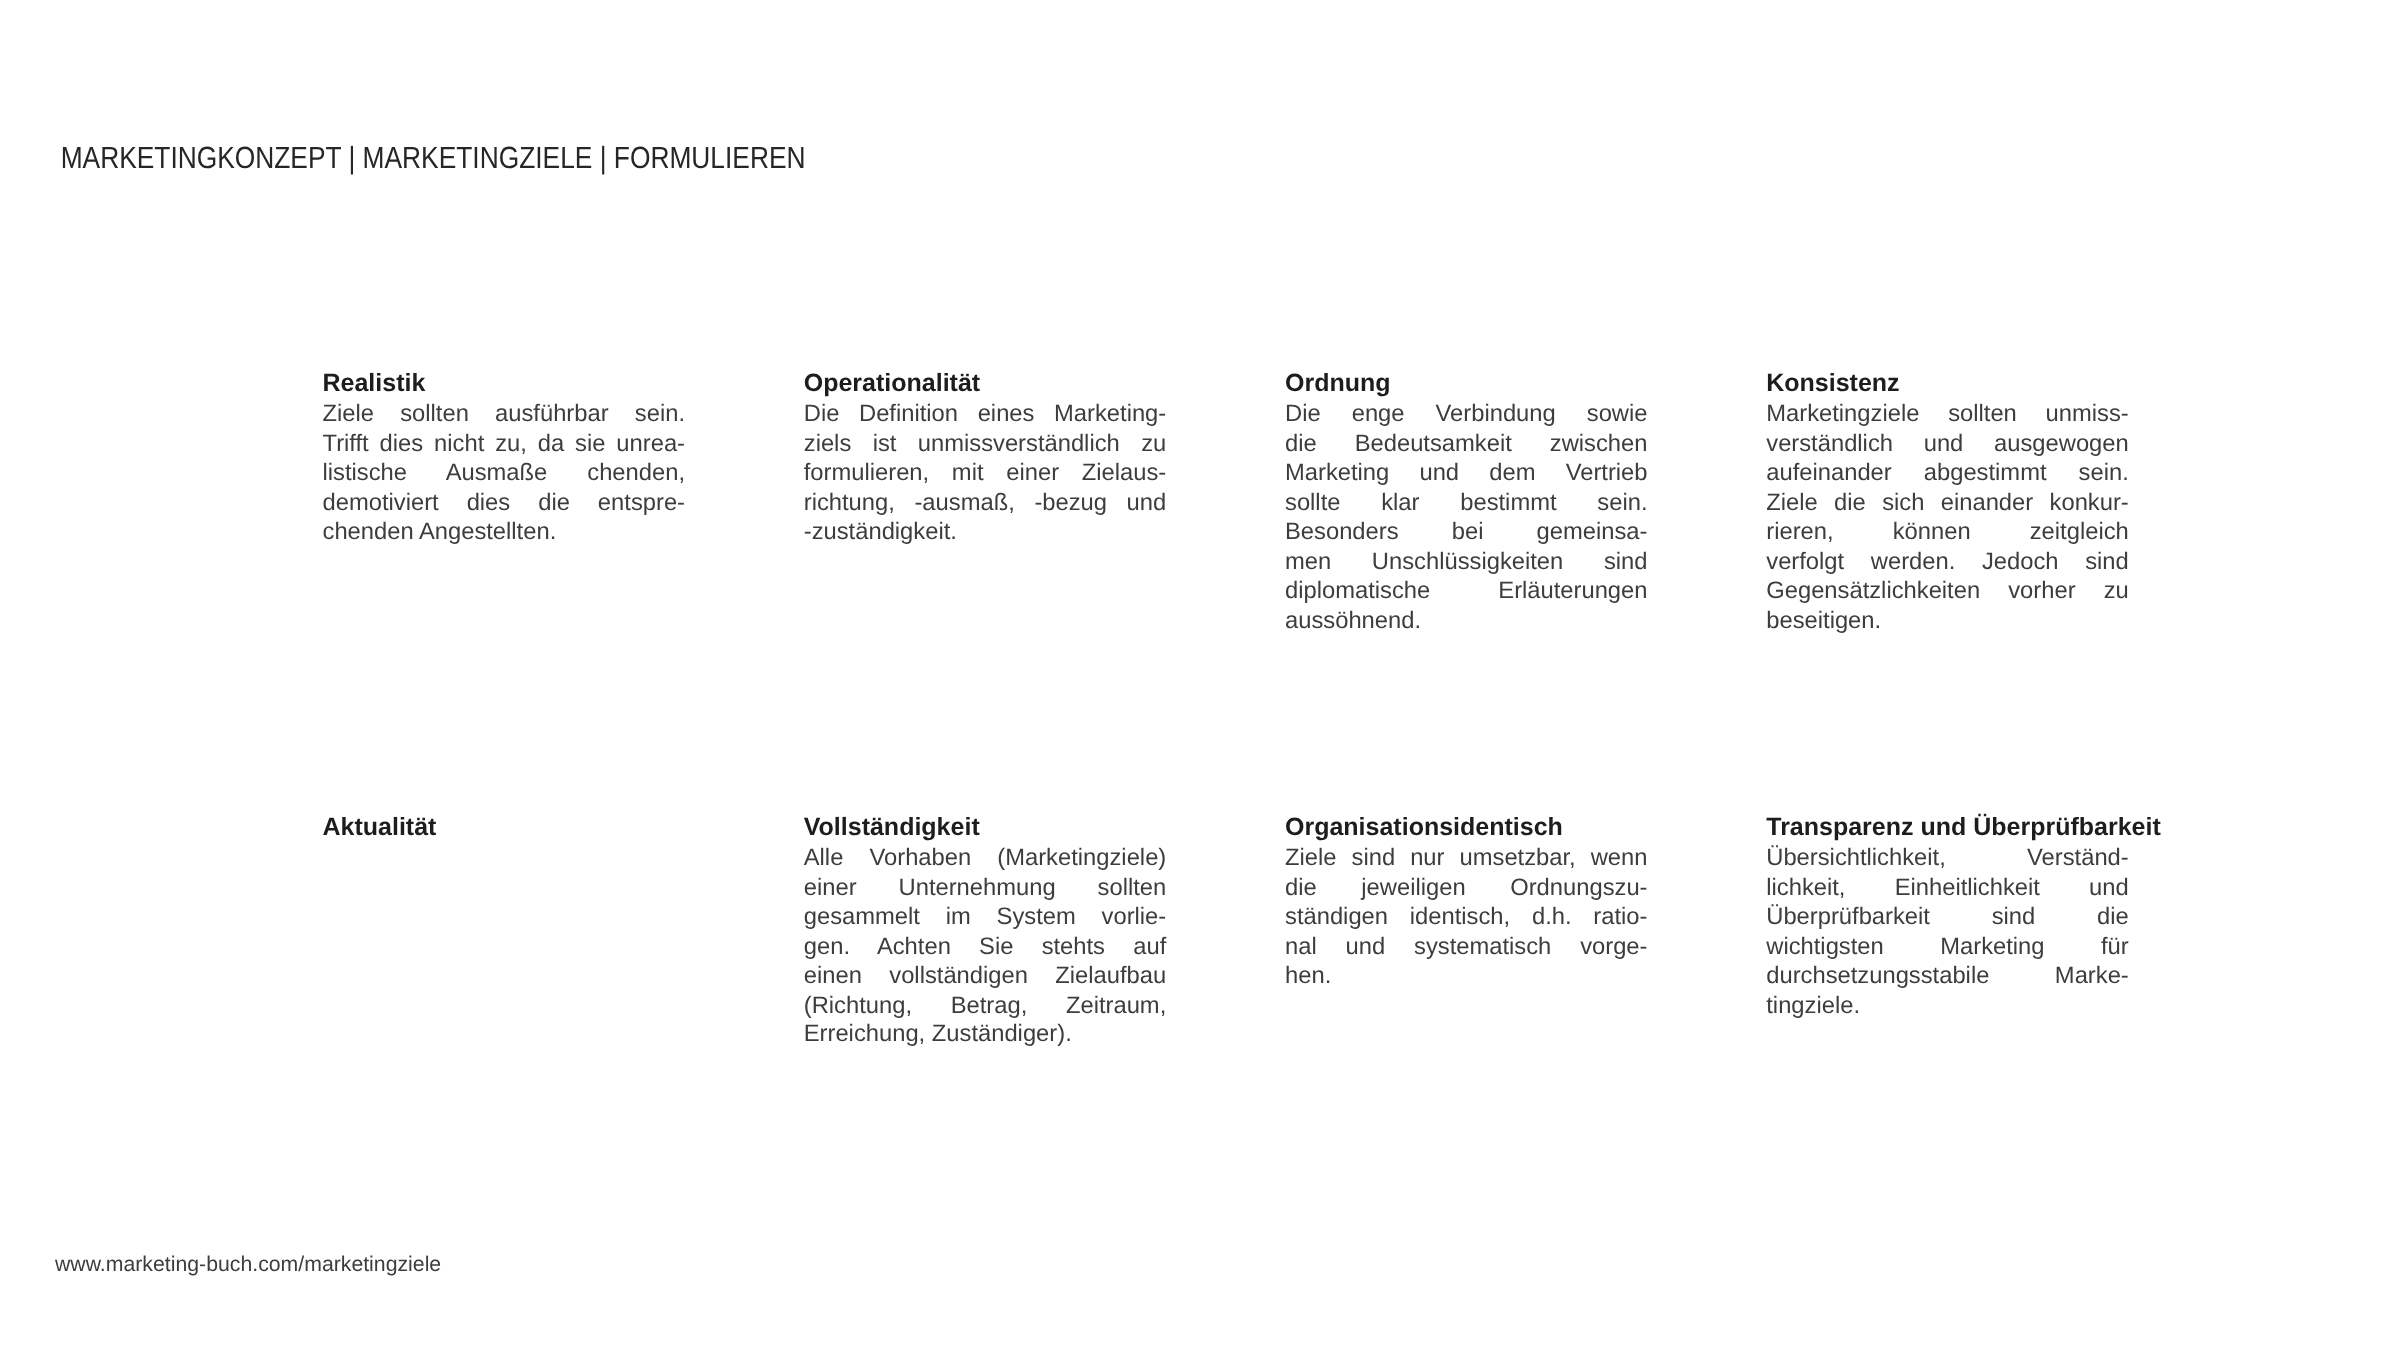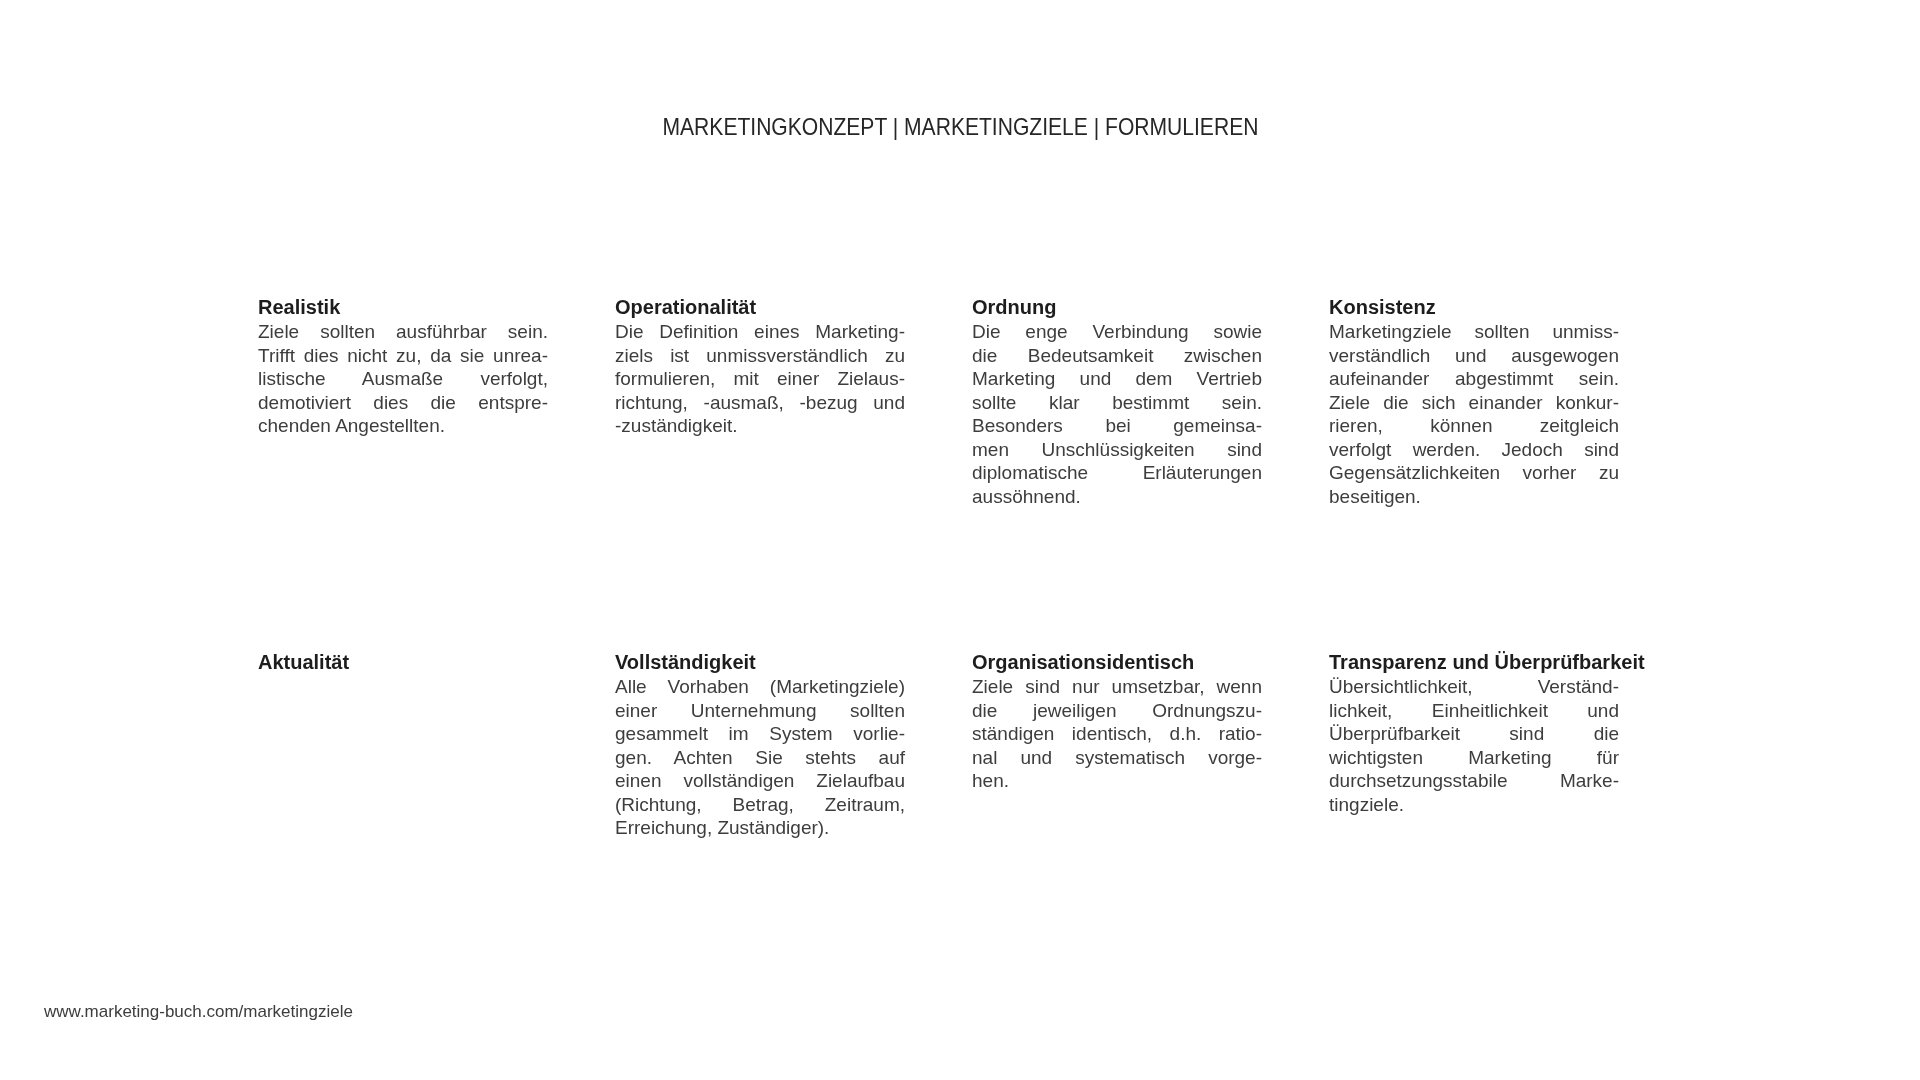--- a/index.html
+++ b/index.html
@@ -5,35 +5,35 @@
   html, body { margin: 0; padding: 0; }
   body {
     width: 1920px; height: 1080px;
     background: var(--background, #ffffff);
     font-family: "Liberation Sans", sans-serif;
     position: relative;
     overflow: hidden;
   }
   .title-wrap {
     position: absolute; top: 112px; left: 0; width: 100%;
-    text-align: center;
+    text-align: left;
   }
   .title {
     display: inline-block;
     font-size: 24.5px; line-height: 30px; font-weight: 400;
     color: var(--title, #262626);
     white-space: nowrap;
     transform: scaleX(0.86);
     transform-origin: center;
   }
   .grid {
     position: absolute; left: 258px; top: 295px;
     display: grid;
     grid-template-columns: repeat(4, 290px);
-    column-gap: 67px;
+    column-gap: 95px;
     grid-template-rows: 355px auto;
   }
   .card h2 {
     margin: 0;
     font-size: 20px; line-height: 25px; font-weight: 700;
     color: var(--heading, #1d1d1d);
     white-space: nowrap;
   }
   .card .body {
     font-size: 19px; line-height: 23.5px;
@@ -61,21 +61,21 @@
   <div class="title-wrap">
     <span class="title">MARKETINGKONZEPT | MARKETINGZIELE | FORMULIEREN</span>
   </div>
 
   <div class="grid">
   <section class="card">
     <h2>Realistik</h2>
     <div class="body">
           <div class="line">Ziele sollten ausführbar sein.</div>
           <div class="line">Trifft dies nicht zu, da sie unrea-</div>
-          <div class="line">listische Ausmaße verfolgt,</div>
+          <div class="line">listische Ausmaße chenden,</div>
           <div class="line">demotiviert dies die entspre-</div>
           <div class="line last">chenden Angestellten.</div>
         </div>
   </section>
 
   <section class="card">
     <h2>Operationalität</h2>
     <div class="body">
           <div class="line">Die Definition eines Marketing-</div>
           <div class="line">ziels ist unmissverständlich zu</div>

